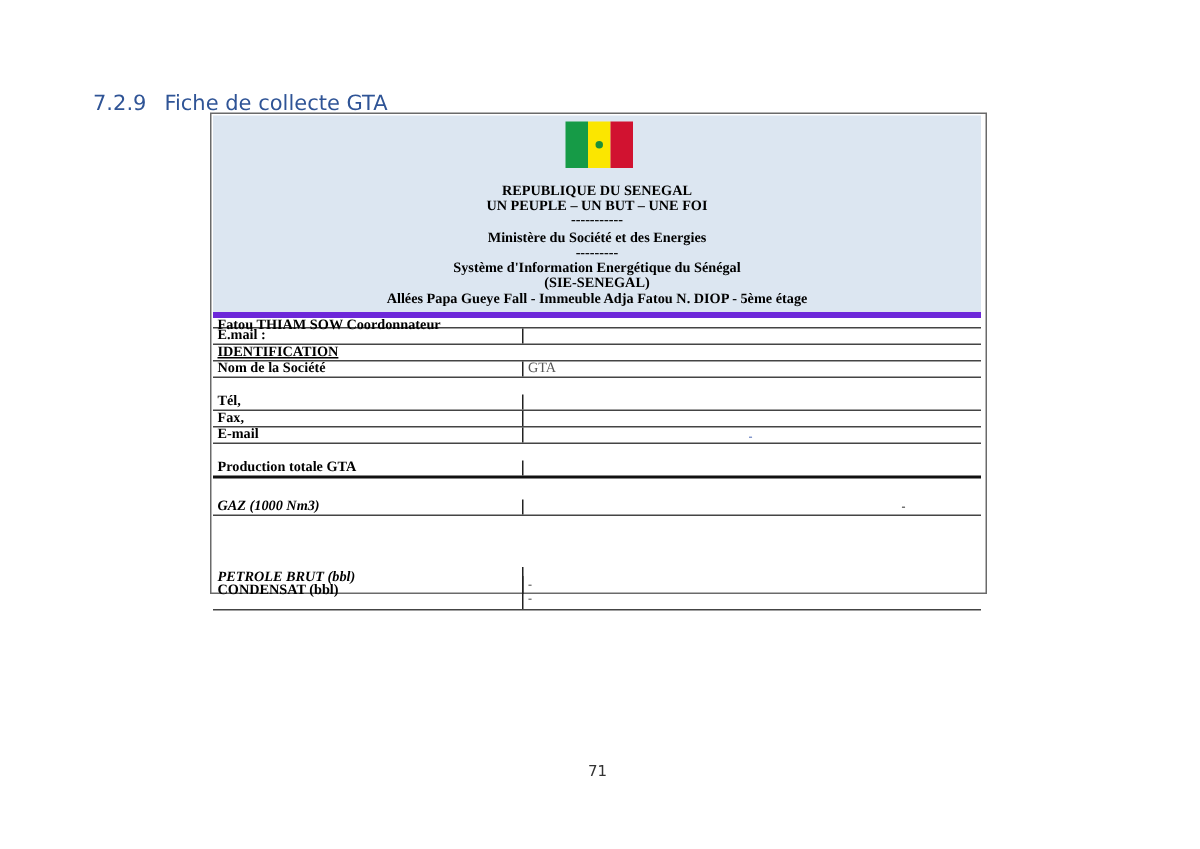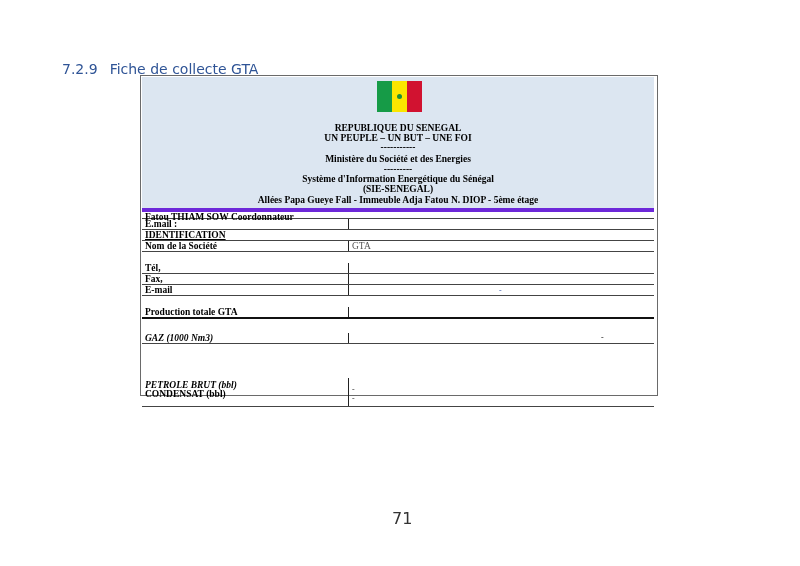--- a/index.html
+++ b/index.html
@@ -18,21 +18,21 @@
   .hdr-line { position: absolute; left: 0; width: 512px; text-align: center; font-weight: bold; font-size: 9.5px; line-height: 10px; white-space: nowrap; }
 
   .row { position: absolute; left: 1px; width: 512px; border-bottom: 1px solid #444; box-sizing: border-box; }
   .row .lbl { position: absolute; left: 3px; font-weight: bold; font-size: 9.5px; white-space: nowrap; }
   .row .val { position: absolute; left: 206px; right: 0; top: 0; bottom: 0; border-left: 1px solid #222; }
   .row .val .txt { position: absolute; left: 3px; top: 0; font-size: 9.5px; color: #555; }
   .row .val .dash { position: absolute; font-size: 8px; color: #333; }
 
   .annee-bar { position: absolute; left: 205px; right: 0; top: 2px; bottom: 1px; background: #1f497d; color: #fff; font-weight: bold; font-size: 9.5px; text-align: center; line-height: 11px; }
 
-  .page-number { position: absolute; left: 392px; top: 509px; font-family: "DejaVu Sans", sans-serif; font-size: 16px; color: #333; }
+  .page-number { position: absolute; left: 392px; top: 509px; font-family: "DejaVu Sans", sans-serif; font-size: 10px; color: #333; }
 </style>
 </head>
 <body>
 
 <div class="section-heading">
   <span class="num">7.2.9</span><span>Fiche de collecte GTA</span>
 </div>
 
 <div class="form-frame">
 

